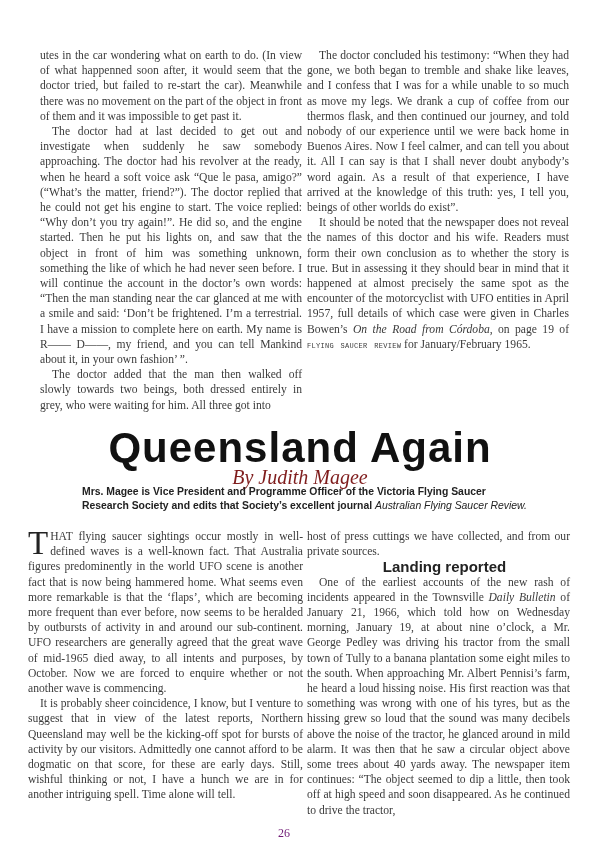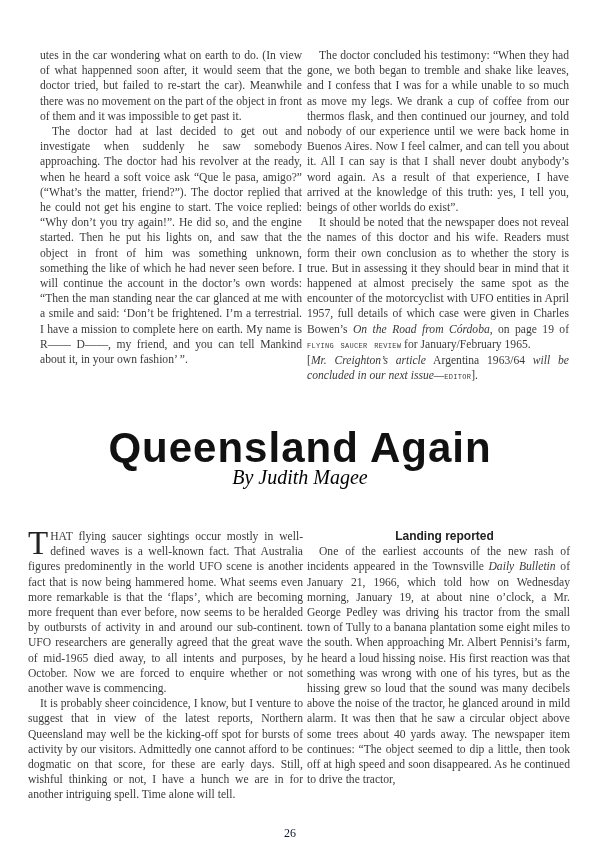--- a/index.html
+++ b/index.html
@@ -25,66 +25,68 @@
   .bot-right { left: 307px; top: 529px; width: 263px; }
   .sc { font-variant: small-caps; font-size: 10.5px; letter-spacing: 0.3px; font-family: Liberation Mono, monospace; }
   .title {
     position: absolute; left: 0; top: 424px; width: 600px; text-align: center;
     font-family: "Liberation Sans", "DejaVu Sans", sans-serif;
     font-weight: bold; font-size: 42px; letter-spacing: 1px; color: #111;
     line-height: 48px;
   }
   .byline {
     position: absolute; left: 0; top: 465px; width: 600px; text-align: center;
-    font-style: italic; font-size: 20px; color: #000000; line-height: 24px;
+    font-style: italic; font-size: 20px; color: #7f1d1d; line-height: 24px;
   }
   .standfirst {
     position: absolute; left: 82px; top: 485px; width: 450px;
     font-family: "Liberation Sans", "DejaVu Sans", sans-serif;
     font-weight: bold; font-size: 10.4px; line-height: 13.5px; color: #222;
   }
   .standfirst i { font-weight: normal; }
   .dropcap {
     float: left; font-size: 33px; line-height: 27px; margin: 1px 2px 0 0;
     color: #222;
   }
   .subhead {
     text-align: center; font-family: "Liberation Sans", "DejaVu Sans", sans-serif;
-    font-weight: bold; font-size: 12px; margin: 10px 0 5px 0; color: #222;
+    font-weight: bold; font-size: 15px; margin: 10px 0 5px 0; color: #222;
     text-indent: 0;
   }
   .pageno {
-    position: absolute; left: 284px; top: 826px;
-    font-size: 12px; color: #0f172a;
+    position: absolute; left: 278px; top: 826px;
+    font-size: 12px; color: #701a75;
   }
   i, em { }
 </style>
 </head>
 <body>
 
 <div class="page">
 
   <div class="col top-left">
     <p class="noindent">utes in the car wondering what on earth to do. (In view of what happenned soon after, it would seem that the doctor tried, but failed to re-start the car). Meanwhile there was no movement on the part of the object in front of them and it was impossible to get past it.</p>
     <p>The doctor had at last decided to get out and investigate when suddenly he saw somebody approaching. The doctor had his revolver at the ready, when he heard a soft voice ask “Que le pasa, amigo?” (“What’s the matter, friend?”). The doctor replied that he could not get his engine to start. The voice replied: “Why don’t you try again!”. He did so, and the engine started. Then he put his lights on, and saw that the object in front of him was something unknown, something the like of which he had never seen before. I will continue the account in the doctor’s own words: “Then the man standing near the car glanced at me with a smile and said: ‘Don’t be frightened. I’m a terrestrial. I have a mission to complete here on earth. My name is R—— D——, my friend, and you can tell Mankind about it, in your own fashion’ ”.</p>
+    <p>The doctor added that the man then walked off slowly towards two beings, both dressed entirely in grey, who were waiting for him. All three got into</p>
   </div>
 
   <div class="col top-right">
     <p>The doctor concluded his testimony: “When they had gone, we both began to tremble and shake like leaves, and I confess that I was for a while unable to so much as move my legs. We drank a cup of coffee from our thermos flask, and then continued our journey, and told nobody of our experience until we were back home in Buenos Aires. Now I feel calmer, and can tell you about it. All I can say is that I shall never doubt anybody’s word again. As a result of that experience, I have arrived at the knowledge of this truth: yes, I tell you, beings of other worlds do exist”.</p>
     <p><span>It should be noted that the newspaper does not reveal the names of this doctor and his wife. Readers must form their own conclusion as to whether the story is true. But in assessing it they should bear in mind that it happened at almost precisely the same spot as the encounter of the motorcyclist with UFO entities in April 1957, full details of which case were given in Charles Bowen’s</span> <i>On the Road from Córdoba</i><span>, on page 19 of </span><span class="sc">flying saucer review</span><span> for January/February 1965.</span></p>
-    <p class="noindent"><span>[</span><i>Mr. Creighton’s article</i><span> Argentina 1963/64 </span><i>will be concluded in our next issue—</i><span class="sc">editor</span><span>].</span></p>
   </div>
 
   <div class="title">Queensland Again</div>
   <div class="byline">By Judith Magee</div>
+  <div class="standfirst"><span>Mrs. Magee is Vice President and Programme Officer of the Victoria Flying Saucer Research Society and edits that Society’s excellent journal </span><i>Australian Flying Saucer Review.</i></div>
 
   <div class="col bot-left">
     <p class="noindent"><span class="dropcap">T</span><span>HAT flying saucer sightings occur mostly in well-defined waves is a well-known fact. That Australia figures predominently in the world UFO scene is another fact that is now being hammered home. What seems even more remarkable is that the ‘flaps’, which are becoming more frequent than ever before, now seems to be heralded by outbursts of activity in and around our sub-continent. UFO researchers are generally agreed that the great wave of mid-1965 died away, to all intents and purposes, by October. Now we are forced to enquire whether or not another wave is commencing.</span></p>
     <p>It is probably sheer coincidence, I know, but I venture to suggest that in view of the latest reports, Northern Queensland may well be the kicking-off spot for bursts of activity by our visitors. Admittedly one cannot afford to be dogmatic on that score, for these are early days. Still, wishful thinking or not, I have a hunch we are in for another intriguing spell. Time alone will tell.</p>
   </div>
 
   <div class="col bot-right">
+    <p class="noindent">host of press cuttings we have collected, and from our private sources.</p>
     <p class="subhead">Landing reported</p>
     <p><span>One of the earliest accounts of the new rash of incidents appeared in the Townsville </span><i>Daily Bulletin</i><span> of January 21, 1966, which told how on Wednesday morning, January 19, at about nine o’clock, a Mr. George Pedley was driving his tractor from the small town of Tully to a banana plantation some eight miles to the south. When approaching Mr. Albert Pennisi’s farm, he heard a loud hissing noise. His first reaction was that something was wrong with one of his tyres, but as the hissing grew so loud that the sound was many decibels above the noise of the tractor, he glanced around in mild alarm. It was then that he saw a circular object above some trees about 40 yards away. The newspaper item continues: “The object seemed to dip a little, then took off at high speed and soon disappeared. As he continued to drive the tractor,</span></p>
   </div>
 
   <div class="pageno">26</div>
 </div>
 
 </body></html>

